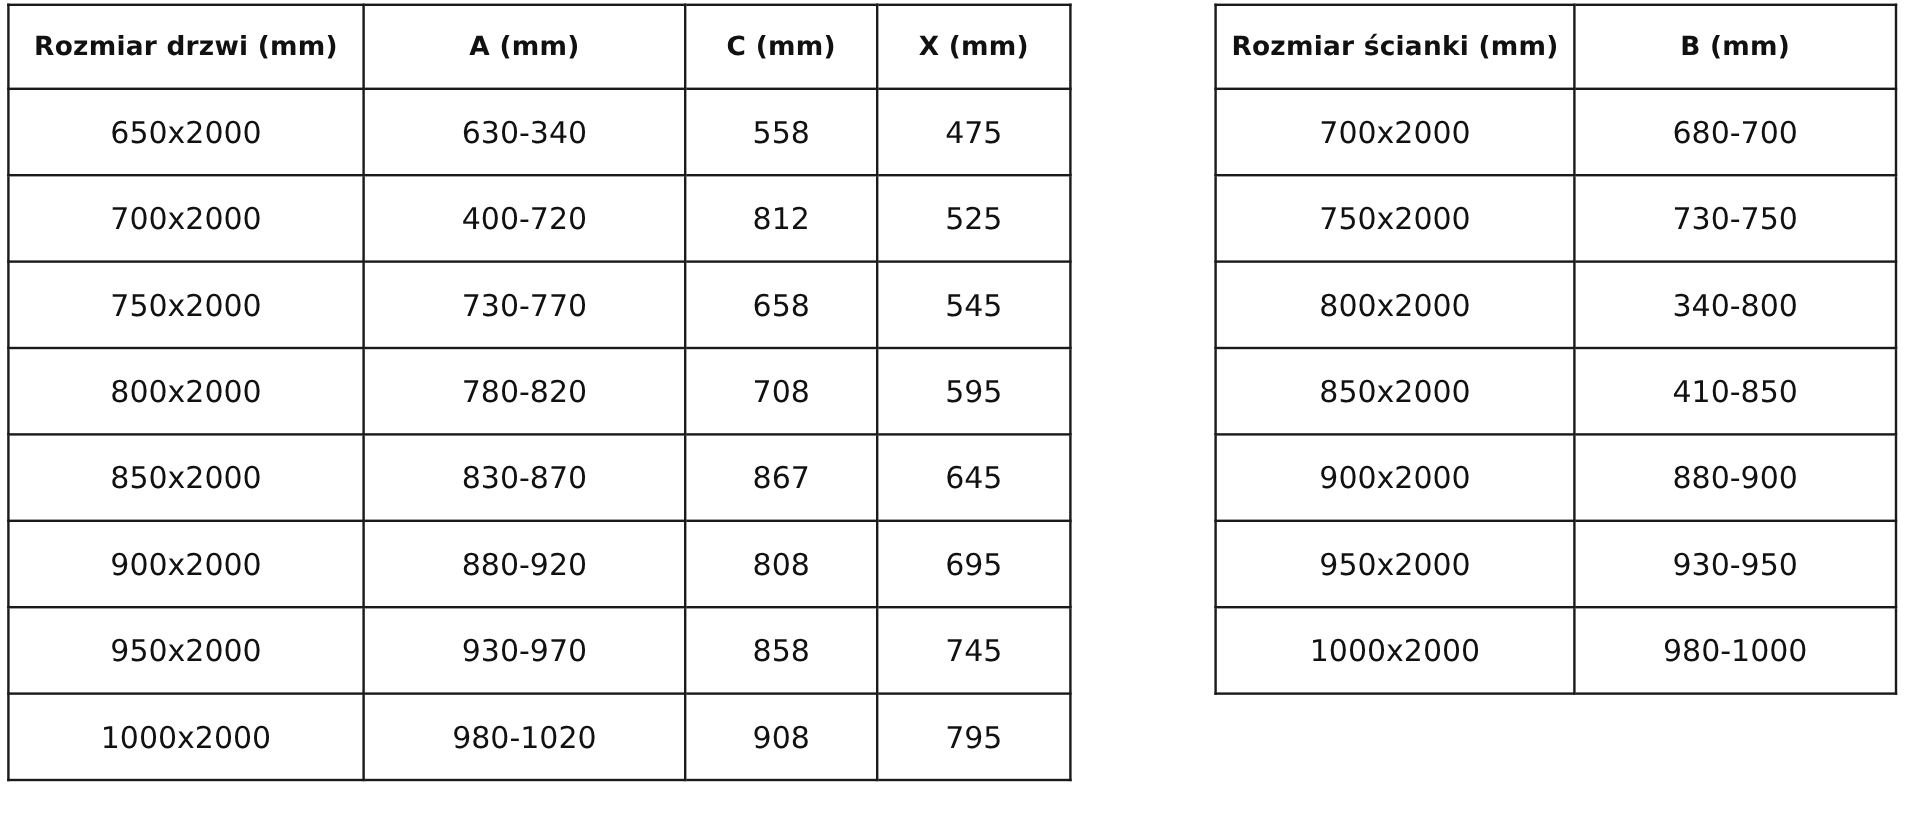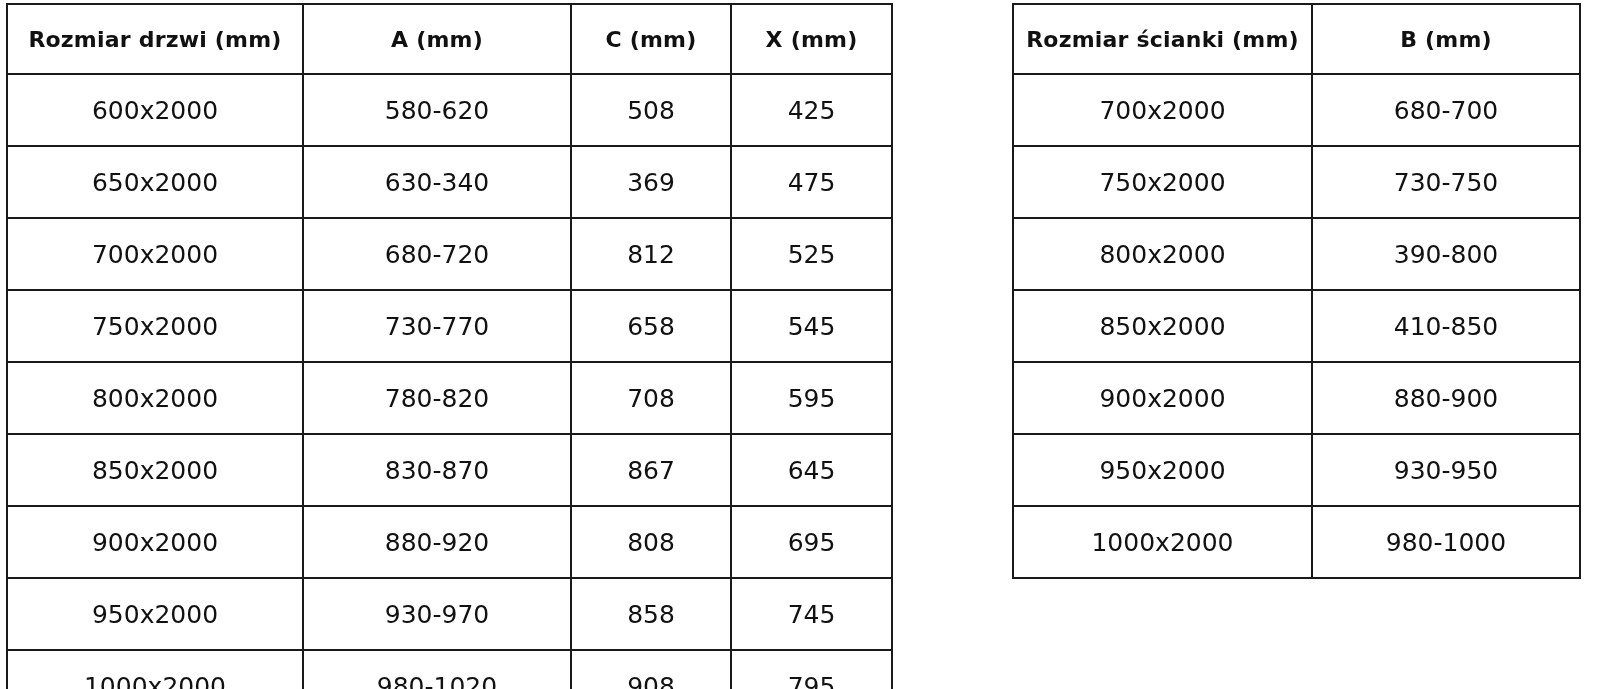--- a/index.html
+++ b/index.html
@@ -80,34 +80,28 @@
     <thead>
       <tr>
         <th>Rozmiar drzwi (mm)</th>
         <th>A (mm)</th>
         <th>C (mm)</th>
         <th>X (mm)</th>
       </tr>
     </thead>
     <tbody>
       <tr>
-        <td>600x2000</td>
-        <td>580-620</td>
-        <td>508</td>
-        <td>425</td>
-      </tr>
-      <tr>
         <td>650x2000</td>
         <td>630-340</td>
-        <td>369</td>
+        <td>558</td>
         <td>475</td>
       </tr>
       <tr>
         <td>700x2000</td>
-        <td>680-720</td>
+        <td>400-720</td>
         <td>812</td>
         <td>525</td>
       </tr>
       <tr>
         <td>750x2000</td>
         <td>730-770</td>
         <td>658</td>
         <td>545</td>
       </tr>
       <tr>
@@ -158,21 +152,21 @@
       <tr>
         <td>700x2000</td>
         <td>680-700</td>
       </tr>
       <tr>
         <td>750x2000</td>
         <td>730-750</td>
       </tr>
       <tr>
         <td>800x2000</td>
-        <td>390-800</td>
+        <td>340-800</td>
       </tr>
       <tr>
         <td>850x2000</td>
         <td>410-850</td>
       </tr>
       <tr>
         <td>900x2000</td>
         <td>880-900</td>
       </tr>
       <tr>

